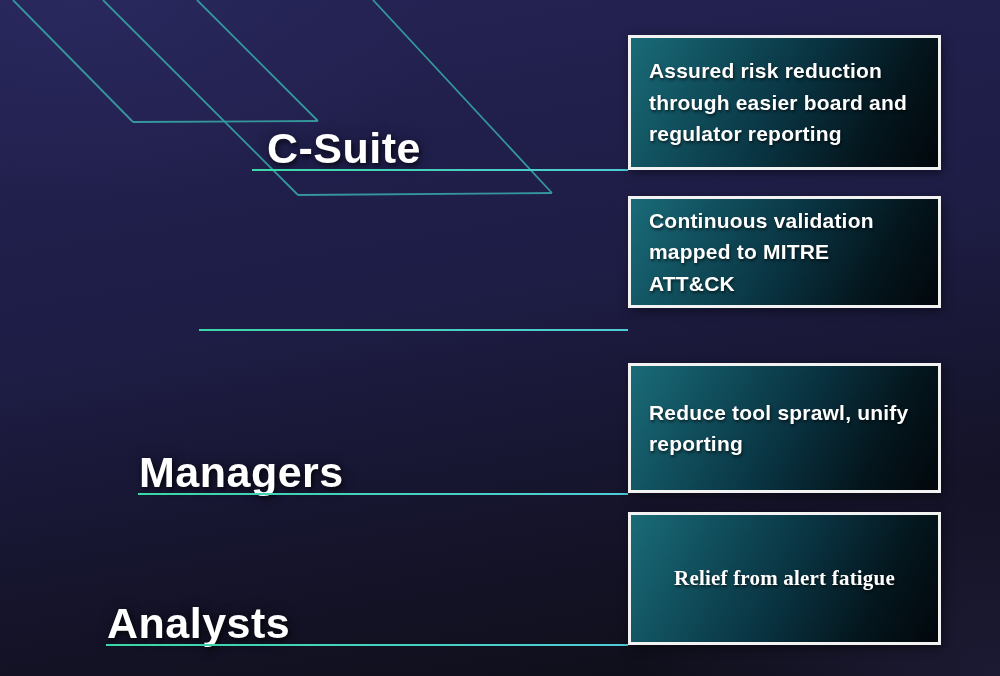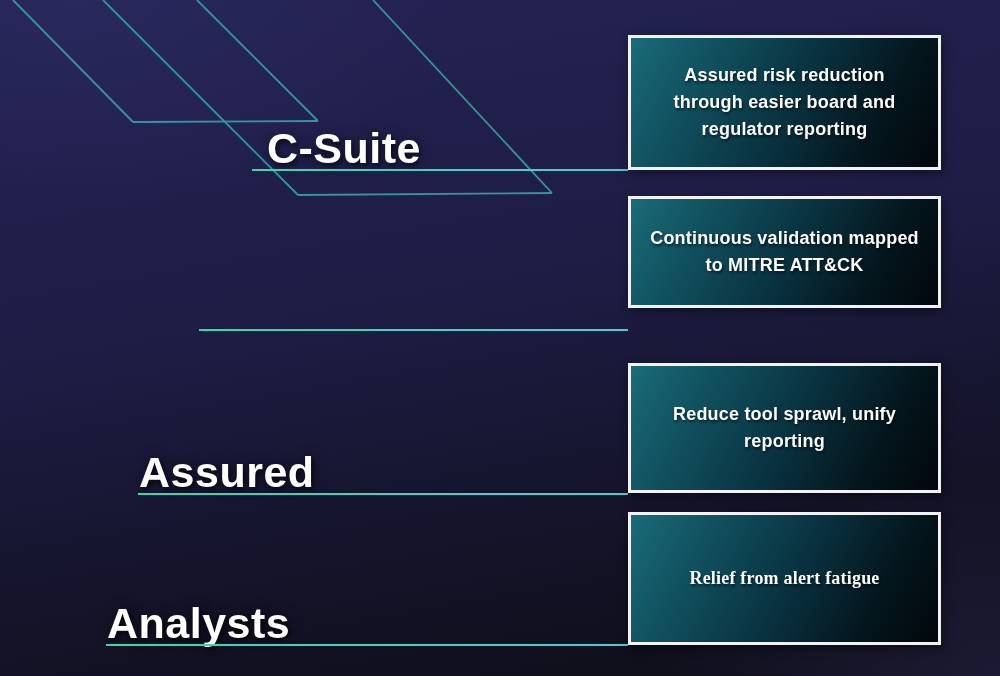--- a/index.html
+++ b/index.html
@@ -39,41 +39,41 @@
     background:linear-gradient(118deg, var(--box-teal,#1a6b78) 0%, #11505e 24%, #093240 52%, #04161d 78%, var(--box-dark,#02070c) 100%);
     display:flex; align-items:center; justify-content:center;
     padding:10px 18px;
     box-shadow: 2px 3px 10px rgba(0,0,0,0.45);
   }
   .bb-1 { top:35px;  height:135px; }
   .bb-2 { top:196px; height:112px; }
   .bb-3 { top:363px; height:130px; }
   .bb-4 { top:512px; height:133px;font-family:Liberation Serif, serif; }
   .benefit-text {
-    color:var(--text,#ffffff); font-weight:700; font-size:18px; line-height:1.5;
-    text-align:center; letter-spacing:0.2px;
+    color:var(--text,#ffffff); font-weight:700; font-size:21px; line-height:1.5;
+    letter-spacing:0.2px;
     text-shadow: 1px 2px 3px rgba(0,0,0,0.6);
   }
 </style>
 </head>
 <body>
 
 <div class="stage">
 
   <svg class="deco-lines" viewBox="0 0 1000 676" aria-hidden="true">
     <line x1="13" y1="0" x2="133" y2="122"></line>
     <line x1="133" y1="122" x2="318" y2="121"></line>
     <line x1="197" y1="0" x2="318" y2="121"></line>
     <line x1="103" y1="0" x2="298" y2="195"></line>
     <line x1="298" y1="195" x2="552" y2="193"></line>
     <line x1="373" y1="0" x2="552" y2="193"></line>
   </svg>
 
   <div class="role-label rl-1">C-Suite</div>
-  <div class="role-label rl-3">Assured</div>
+  <div class="role-label rl-3">Managers</div>
   <div class="role-label rl-4">Analysts</div>
 
   <div class="connector cn-1"></div>
   <div class="connector cn-2"></div>
   <div class="connector cn-3"></div>
   <div class="connector cn-4"></div>
 
   <div class="benefit-box bb-1">
     <div class="benefit-text">Assured risk reduction through easier board and regulator reporting</div>
   </div>

